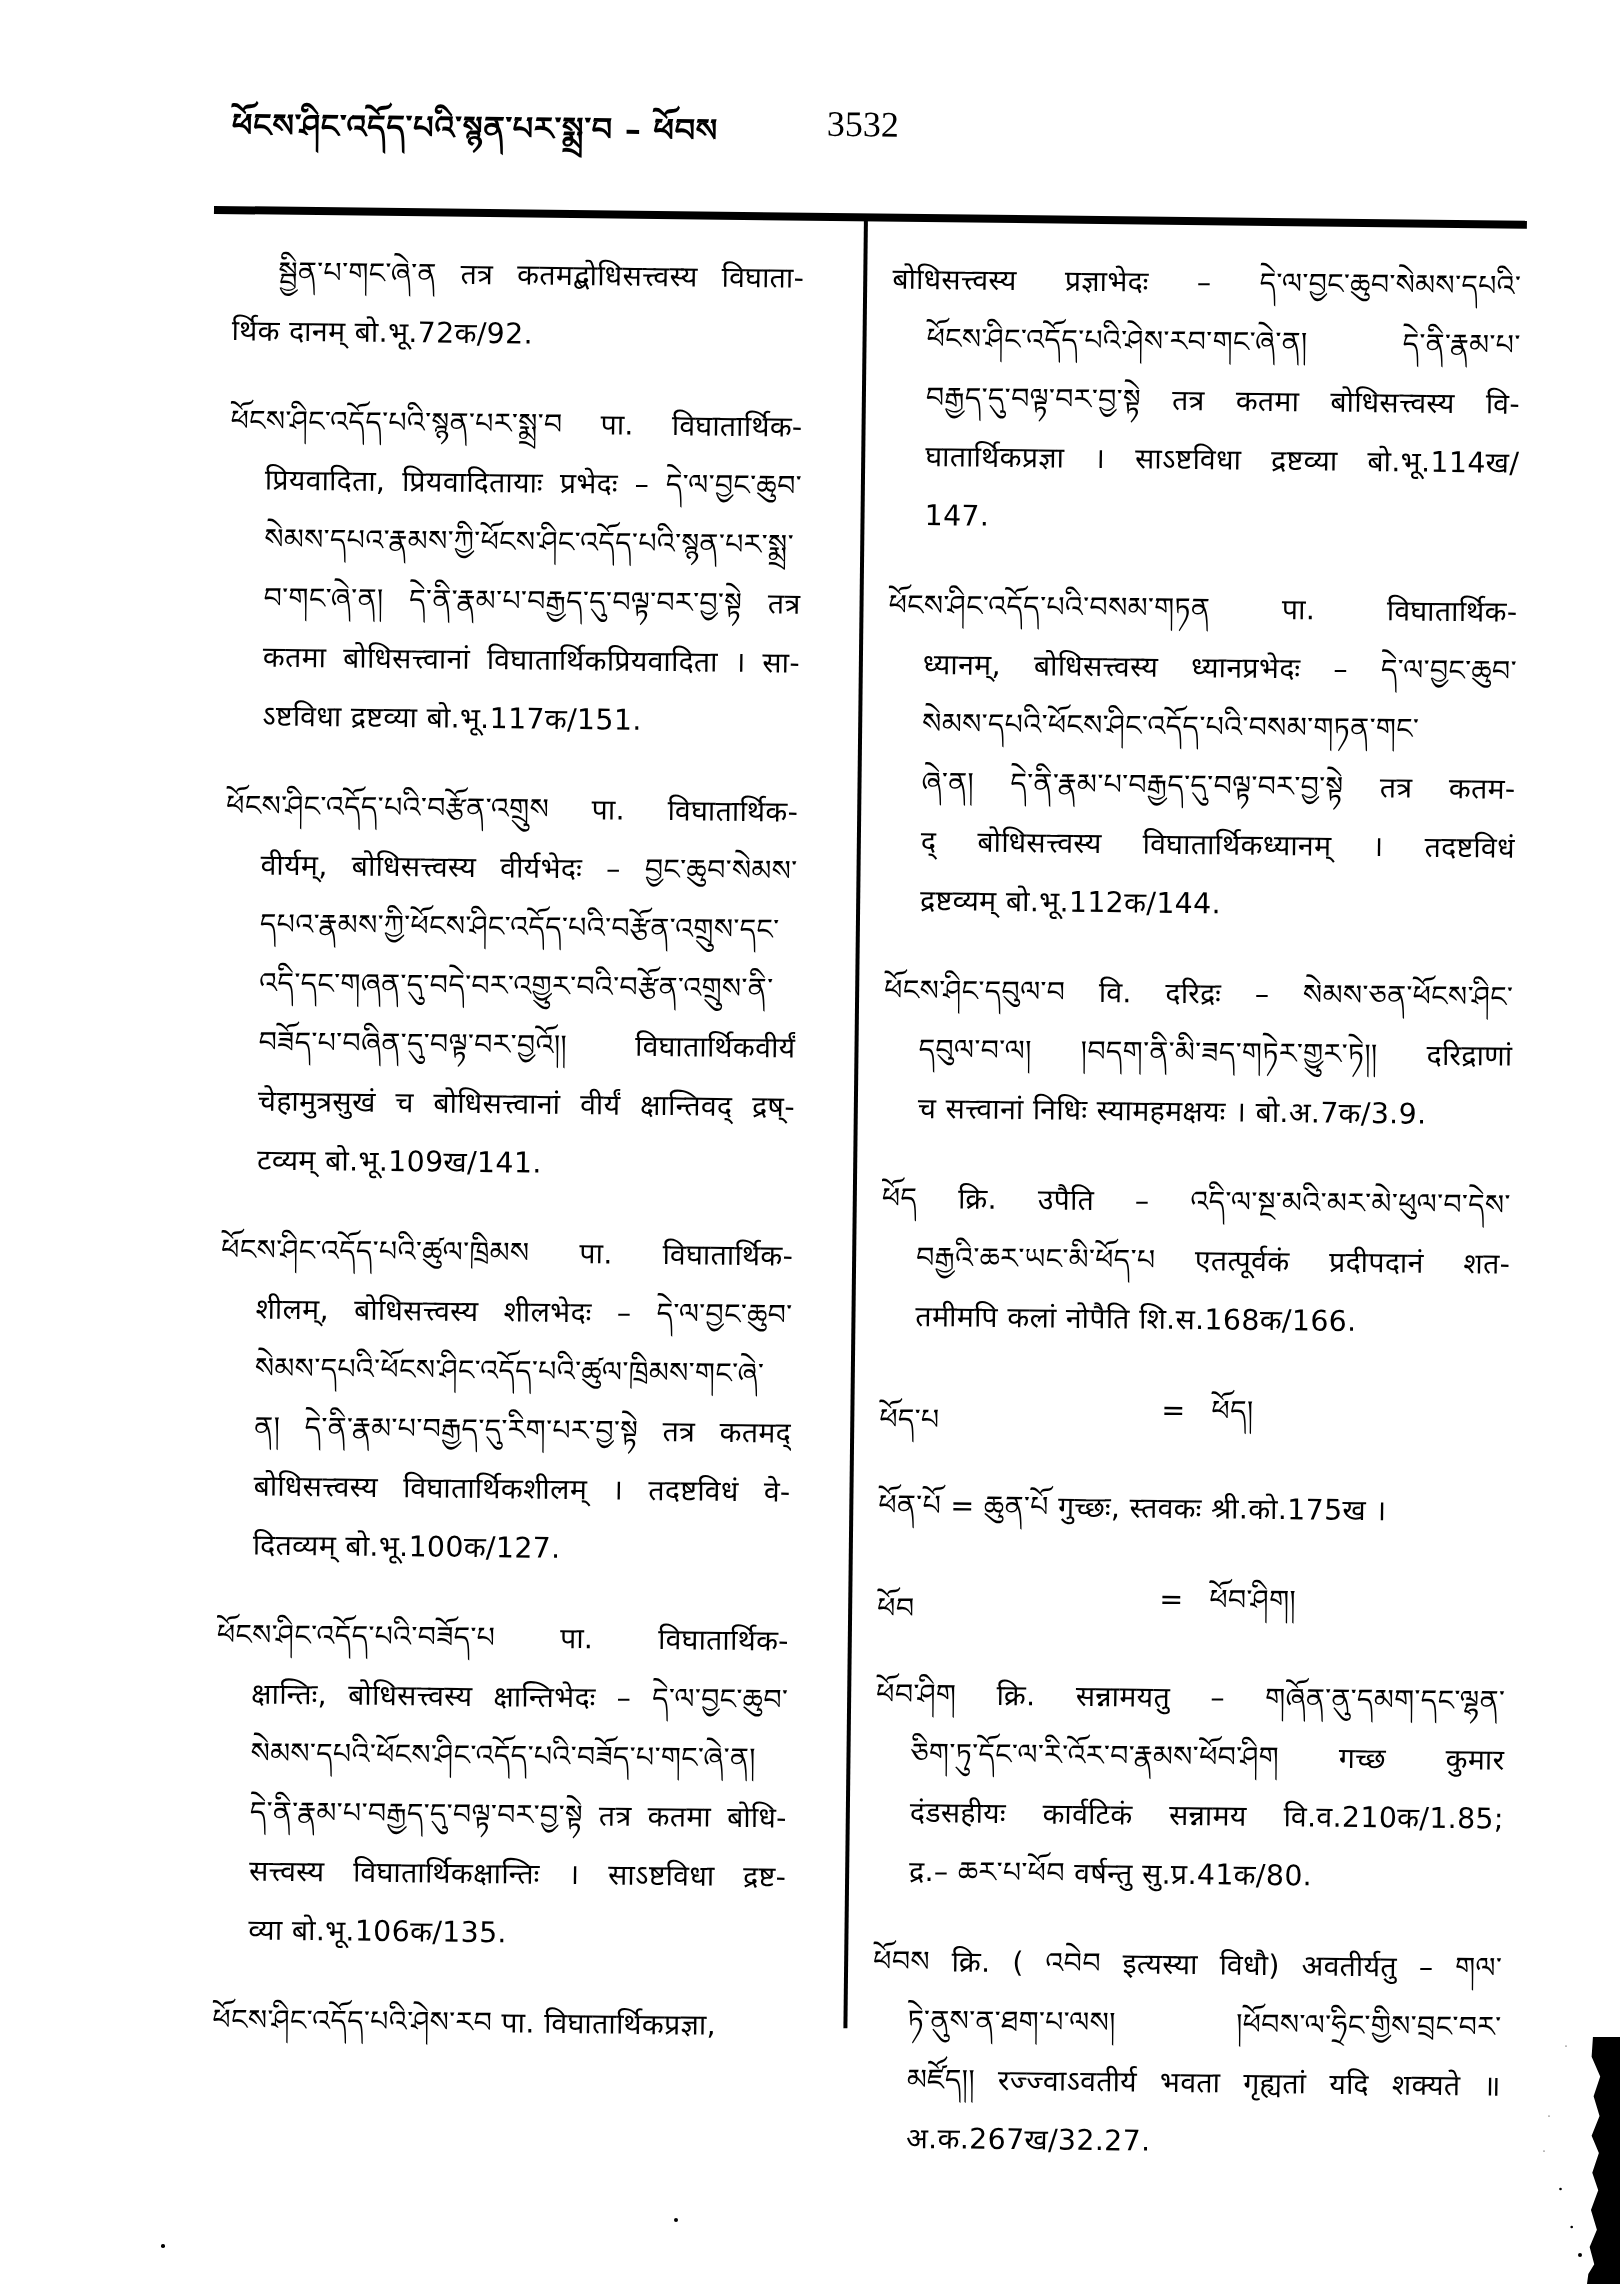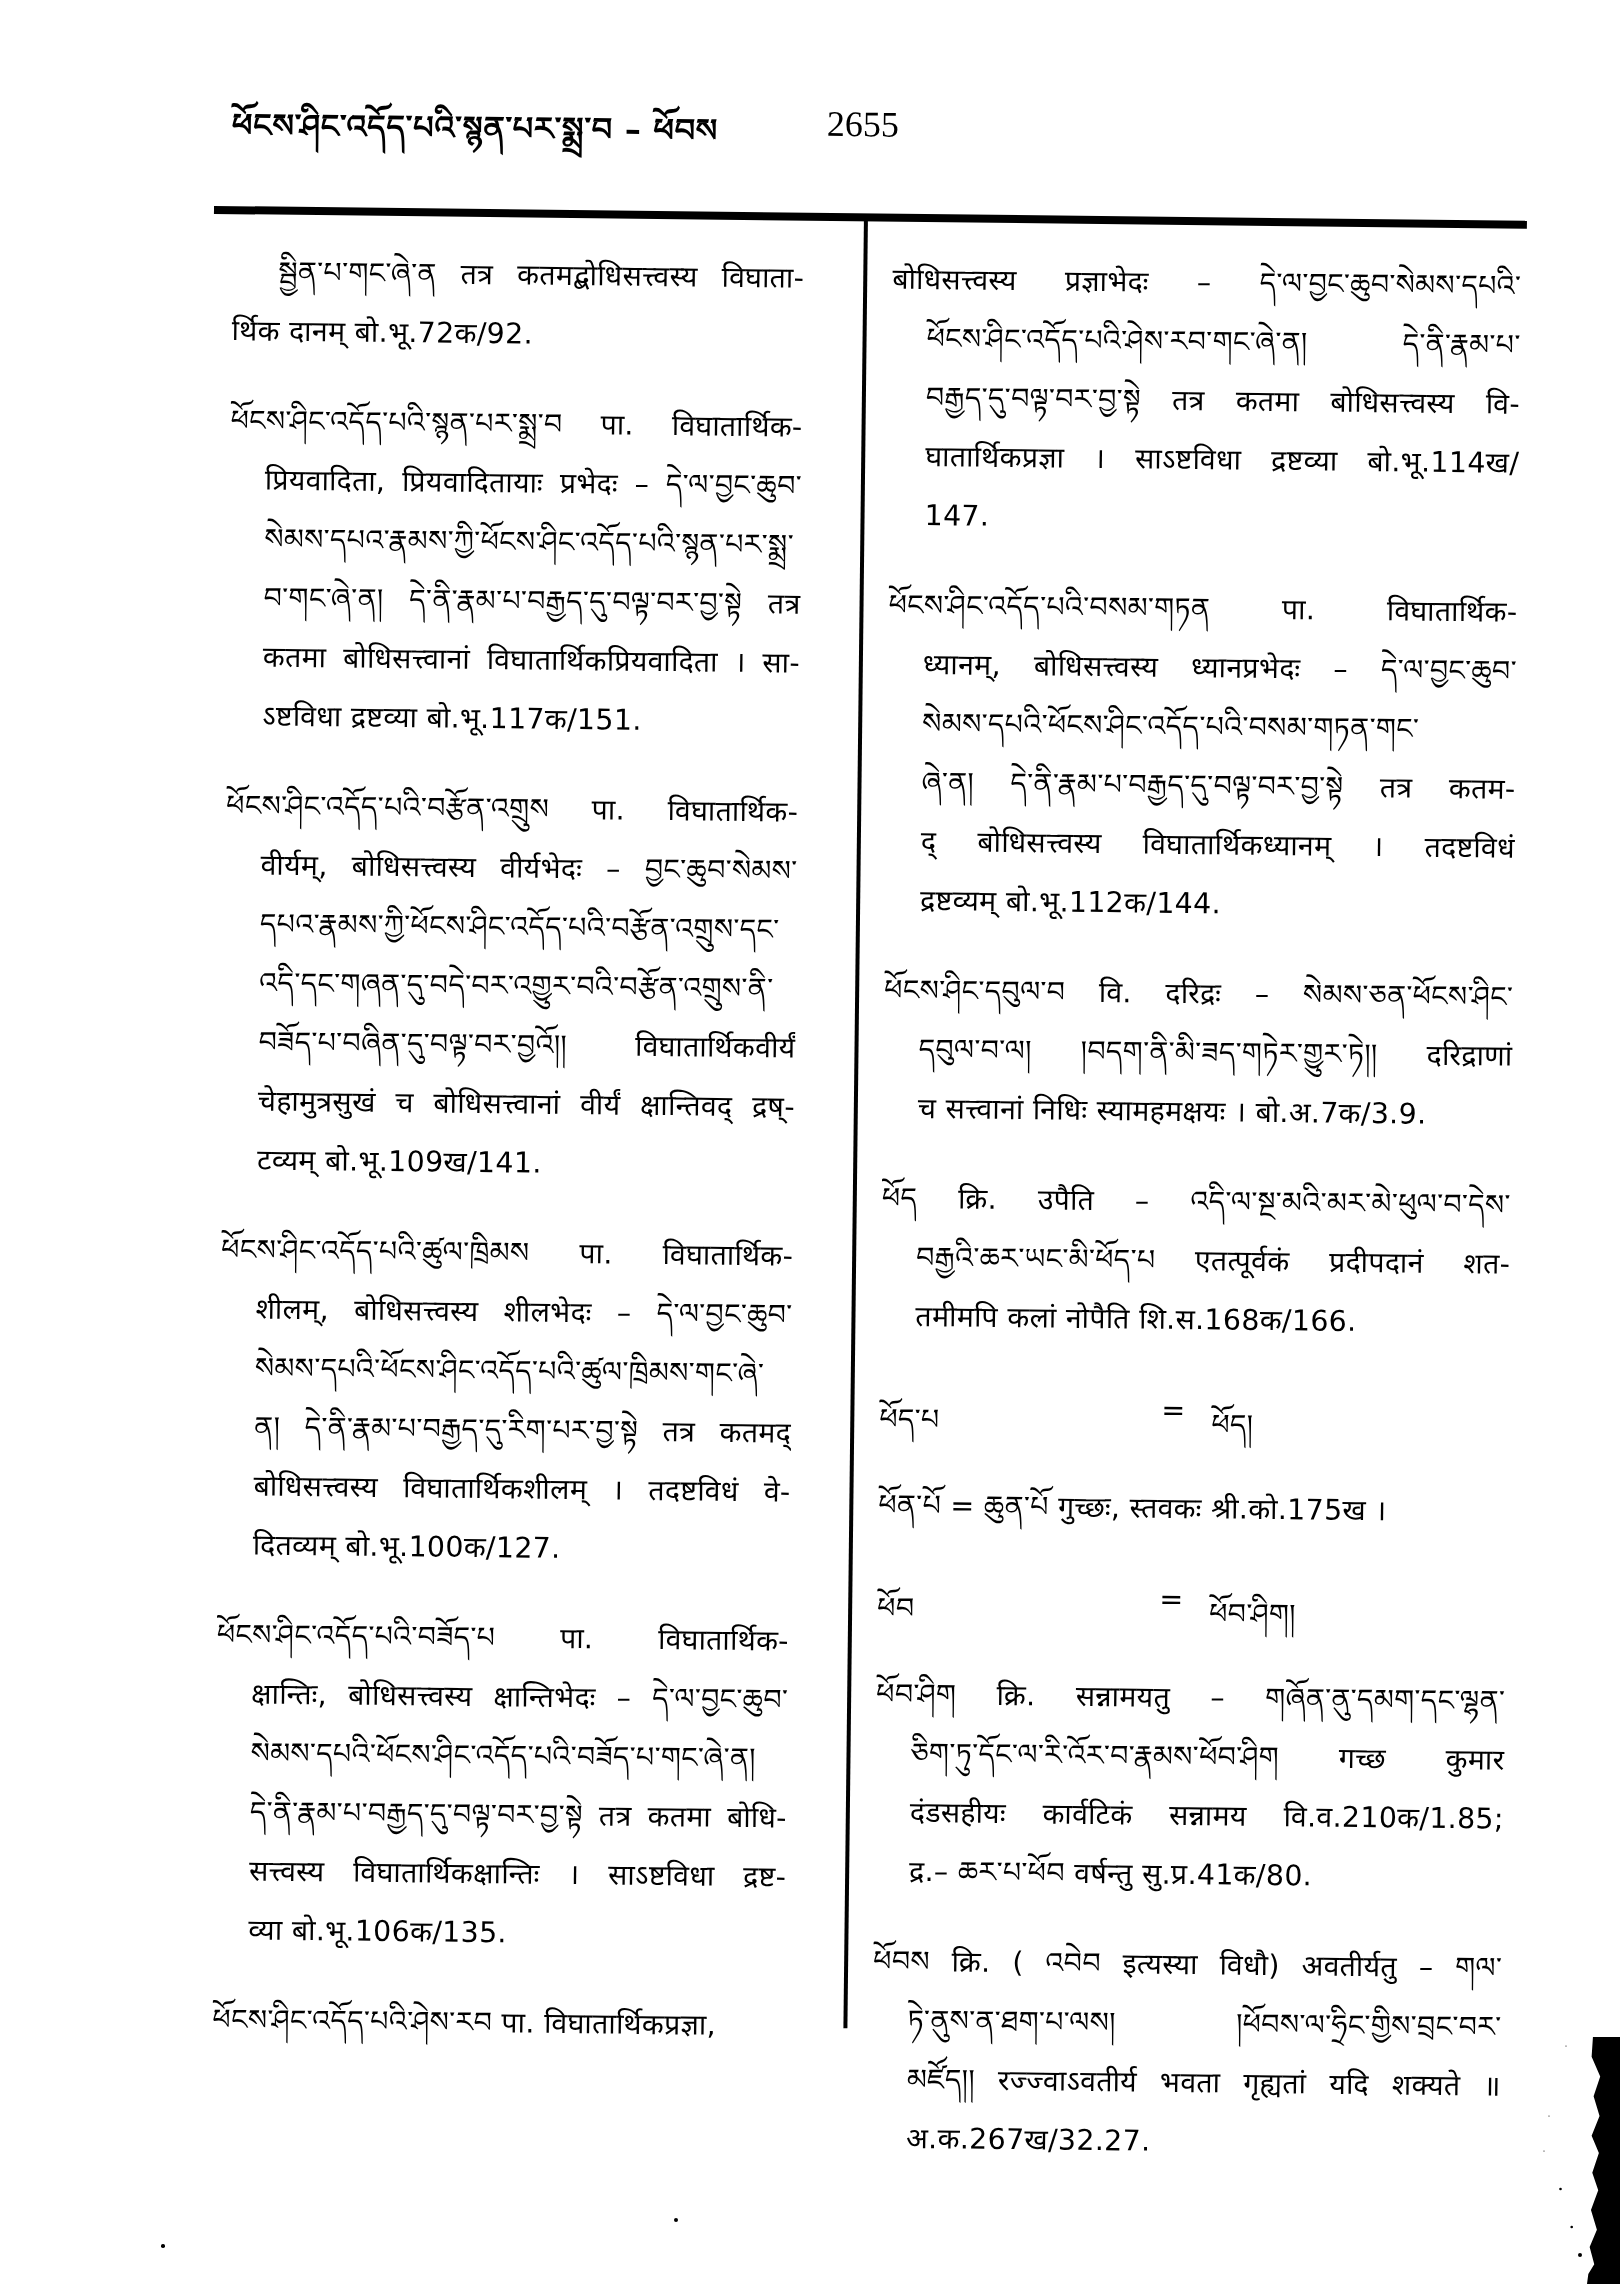--- a/index.html
+++ b/index.html
@@ -43,40 +43,40 @@
   .line{
     white-space:nowrap;overflow:hidden;
     text-align:justify;text-align-last:justify;
   }
   .line.cont{padding-left:35px;}
   .line.cont2{padding-left:46px;}
   .line.fin{text-align-last:left;}
   .entry.eq{position:relative;height:59px;margin:32px 0 39px 0;}
   .eq-head{position:absolute;left:0;top:12px;}
   .eq-sign{position:absolute;left:282px;top:0;}
-  .eq-value{position:absolute;left:332px;top:16px;font-family:Liberation Mono, monospace;}
+  .eq-value{position:absolute;left:332px;top:0;}
   
   .noise-strip{
     position:absolute;left:1587px;top:2037px;width:33px;height:247px;
     background:#000;
     clip-path:polygon(18% 0,100% 0,100% 100%,0 100%,4% 96%,22% 92%,8% 85%,30% 78%,12% 70%,34% 62%,16% 55%,36% 47%,14% 40%,38% 32%,20% 24%,40% 16%,14% 8%);
   }
   .noise-speck{
     position:absolute;width:4.2px;height:4.2px;background:#000;border-radius:50%;
     box-shadow:-19.5px -66px 0 -0.7px #000,-31px -139px 0 -1.4px #000,-14px -209px 0 -1.4px #000,
                -36px -104px 0 -1.4px #000,-8.3px -28px 0 -0.7px #000;
   }
   .speck{position:absolute;background:#000;border-radius:50%;}
 </style>
 </head>
 <body>
 
 <div class="sheet">
   <div class="header-title">ཕོངས་ཤིང་འདོད་པའི་སྙན་པར་སྨྲ་བ – ཕོབས</div>
-  <div class="page-number">2655</div>
+  <div class="page-number">3532</div>
   <div class="rule"></div>
   <div class="divider"></div>
   <div class="col col-left">
       <div class="entry">
         <div class="line cont2">སྦྱིན་པ་གང་ཞེ་ན तत्र कतमद्बोधिसत्त्वस्य विघाता-</div>
         <div class="line fin">र्थिक दानम् बो.भू.72क/92.</div>
       </div>
       <div class="entry">
         <div class="line">ཕོངས་ཤིང་འདོད་པའི་སྙན་པར་སྨྲ་བ  पा. विघातार्थिक-</div>
         <div class="line cont">प्रियवादिता, प्रियवादितायाः प्रभेदः – དེ་ལ་བྱང་ཆུབ་</div>

